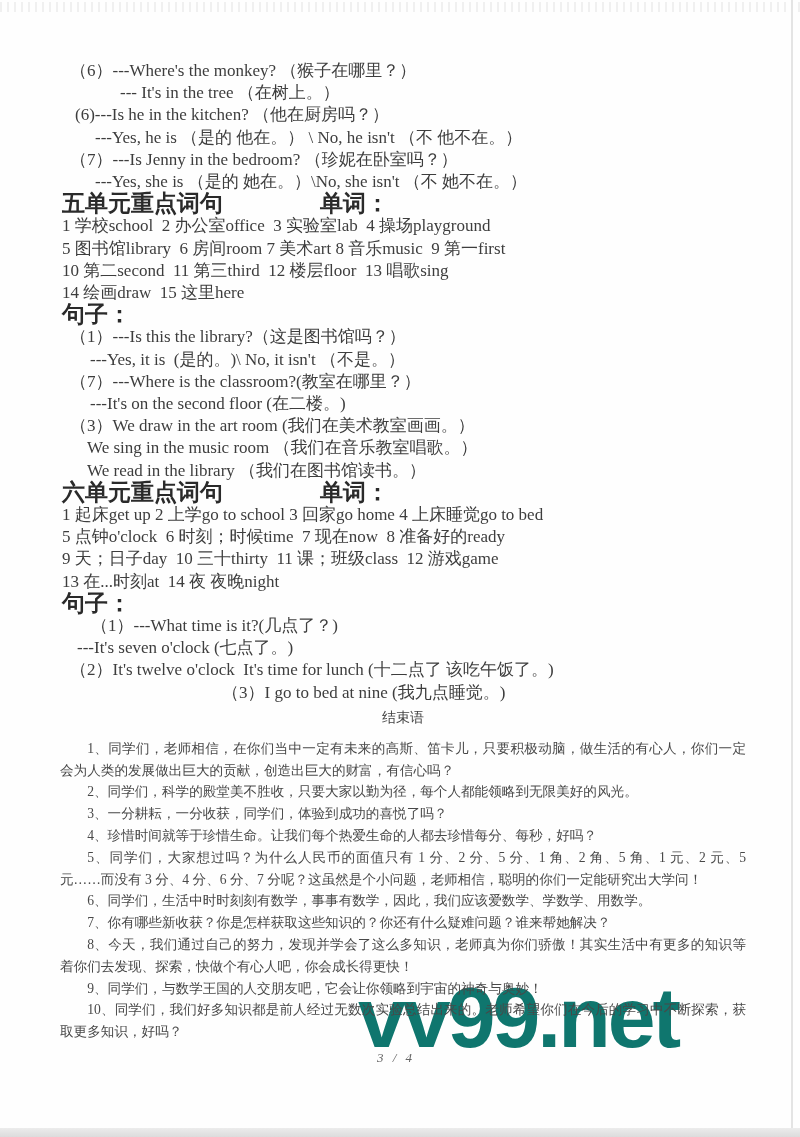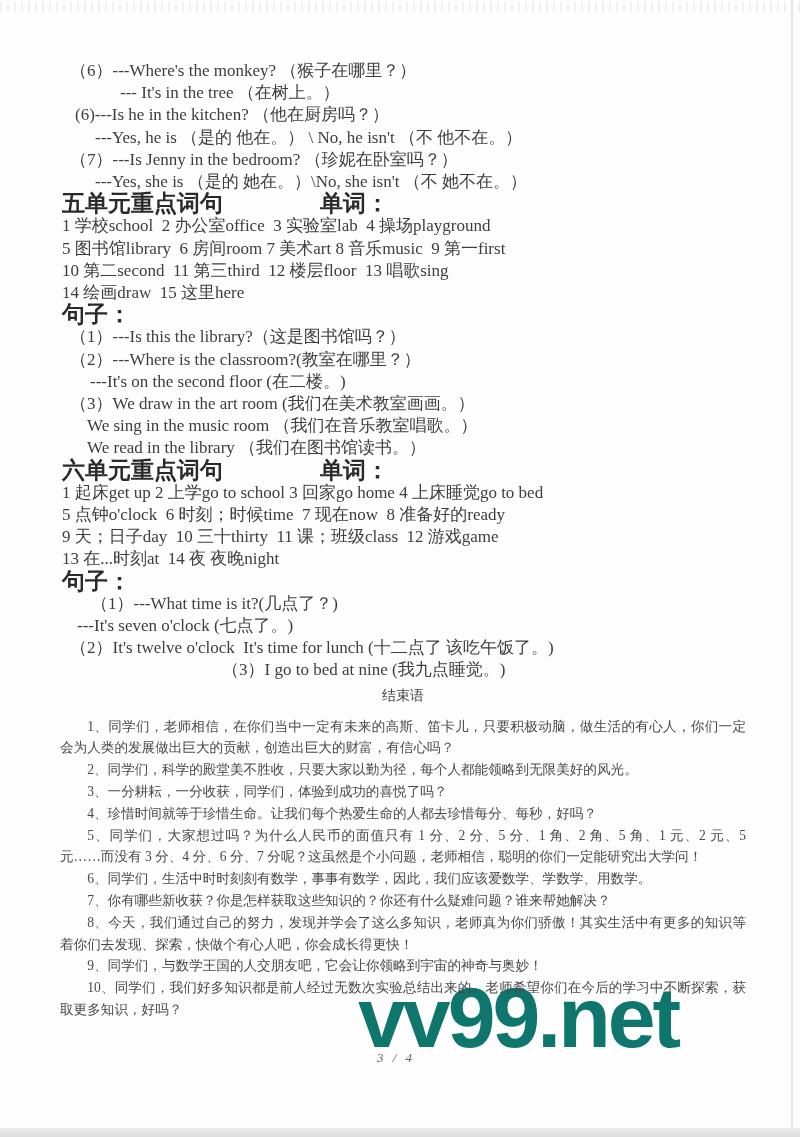--- a/index.html
+++ b/index.html
@@ -73,21 +73,22 @@
       <div class="text-line" style="padding-left: 33px;">---Yes, he is （是的 他在。） \ No, he isn't （不 他不在。）</div>
       <div class="text-line" style="padding-left: 8px;">（7）---Is Jenny in the bedroom? （珍妮在卧室吗？）</div>
       <div class="text-line" style="padding-left: 33px;">---Yes, she is （是的 她在。）\No, she isn't （不 她不在。）</div>
       <div class="head-line"><span>五单元重点词句</span><span class="head2">单词：</span></div>
       <div class="text-line" style="padding-left: 0px;">1 学校school  2 办公室office  3 实验室lab  4 操场playground</div>
       <div class="text-line" style="padding-left: 0px;">5 图书馆library  6 房间room 7 美术art 8 音乐music  9 第一first</div>
       <div class="text-line" style="padding-left: 0px;">10 第二second  11 第三third  12 楼层floor  13 唱歌sing</div>
       <div class="text-line" style="padding-left: 0px;">14 绘画draw  15 这里here</div>
       <div class="head-line"><span>句子：</span></div>
       <div class="text-line" style="padding-left: 8px;">（1）---Is this the library?（这是图书馆吗？）</div>
-      <div class="text-line" style="padding-left: 8px;">（2）---Where is the classroom?(教室在哪里？）</div>
+      <div class="text-line" style="padding-left: 28px;">---Yes, it is  (是的。)\ No, it isn't （不是。）</div>
+      <div class="text-line" style="padding-left: 8px;">（7）---Where is the classroom?(教室在哪里？）</div>
       <div class="text-line" style="padding-left: 28px;">---It's on the second floor (在二楼。)</div>
       <div class="text-line" style="padding-left: 8px;">（3）We draw in the art room (我们在美术教室画画。）</div>
       <div class="text-line" style="padding-left: 25px;">We sing in the music room （我们在音乐教室唱歌。）</div>
       <div class="text-line" style="padding-left: 25px;">We read in the library （我们在图书馆读书。）</div>
       <div class="head-line"><span>六单元重点词句</span><span class="head2">单词：</span></div>
       <div class="text-line" style="padding-left: 0px;">1 起床get up 2 上学go to school 3 回家go home 4 上床睡觉go to bed</div>
       <div class="text-line" style="padding-left: 0px;">5 点钟o'clock  6 时刻；时候time  7 现在now  8 准备好的ready</div>
       <div class="text-line" style="padding-left: 0px;">9 天；日子day  10 三十thirty  11 课；班级class  12 游戏game</div>
       <div class="text-line" style="padding-left: 0px;">13 在...时刻at  14 夜 夜晚night</div>
       <div class="head-line"><span>句子：</span></div>

